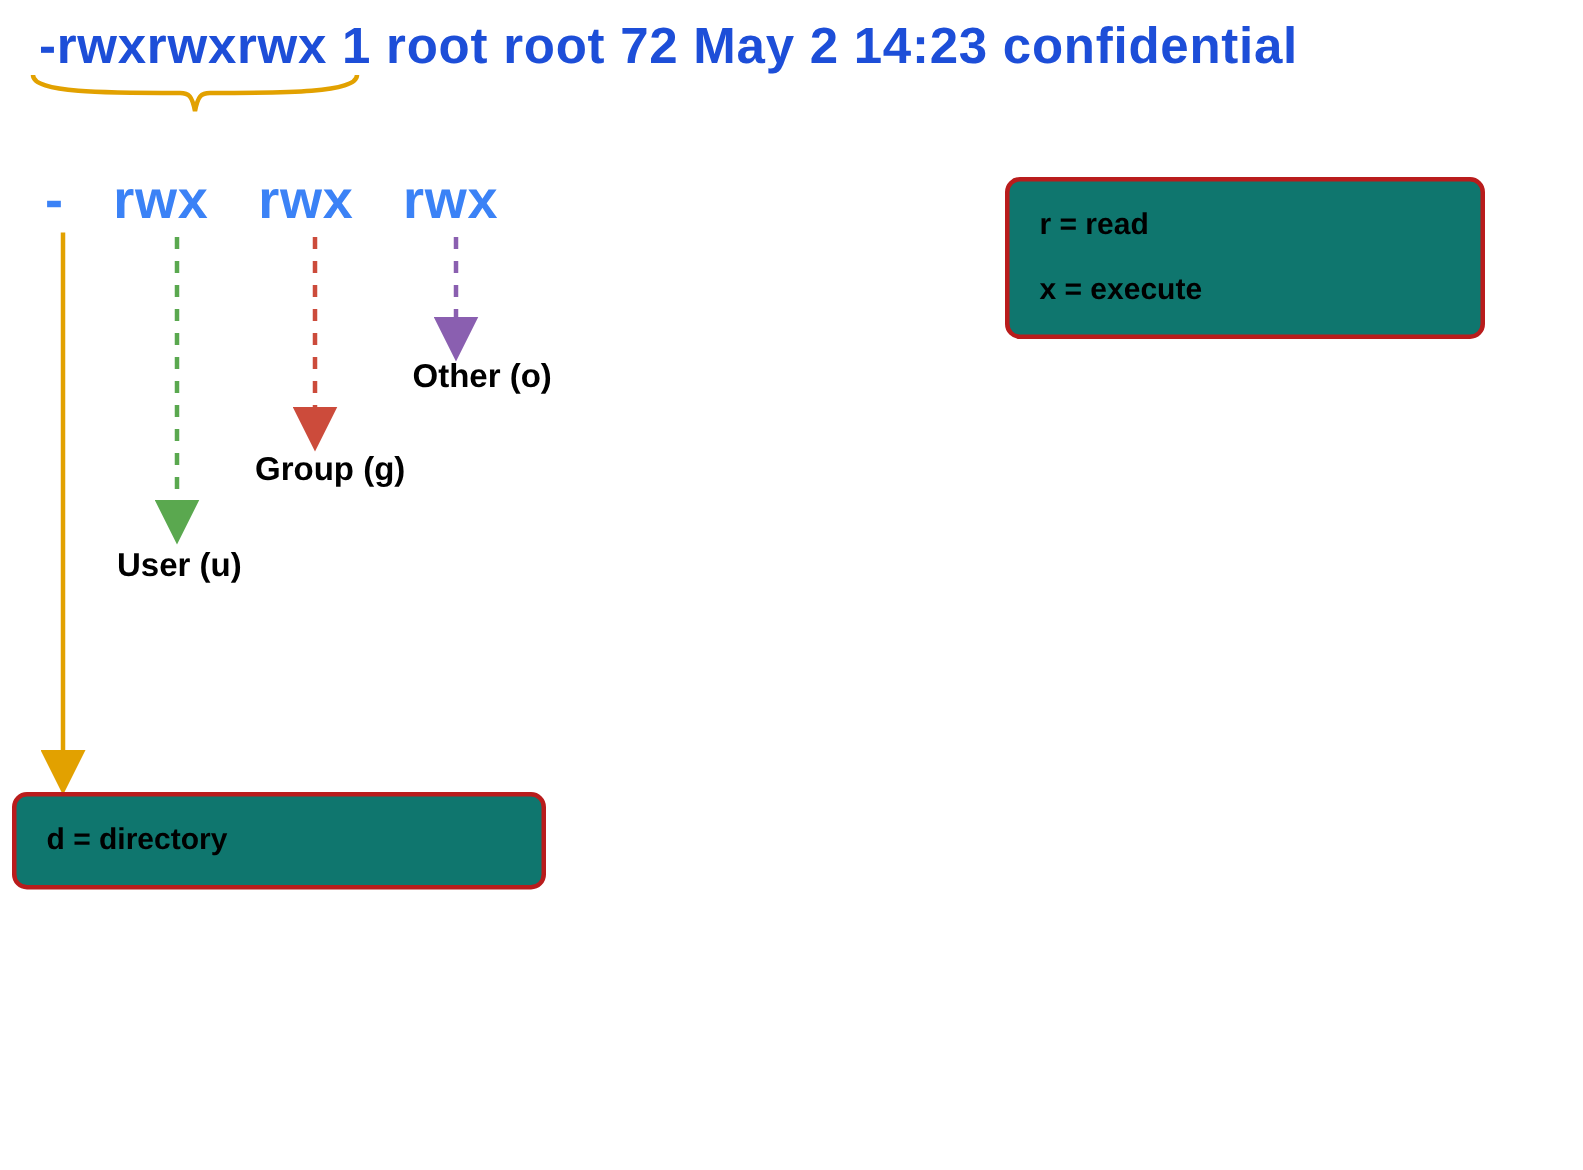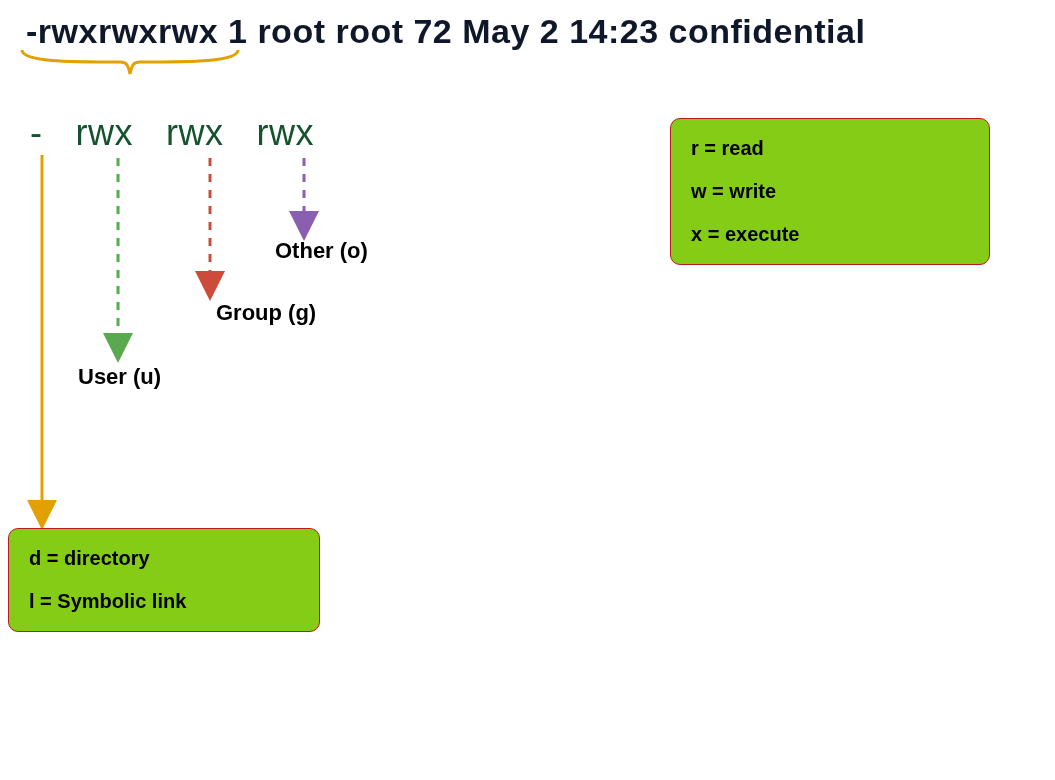--- a/index.html
+++ b/index.html
@@ -11,67 +11,67 @@
       position: relative;
       overflow: hidden;
     }
     .ls-line {
       position: absolute;
       top: 12px;
       left: 26px;
       font-size: 34px;
       font-weight: 700;
       letter-spacing: 0.5px;
-      color: #0f172a;
+      color: #1d4ed8;
     }
     .brace {
       position: absolute;
       top: 48px;
       left: 20px;
       width: 220px;
       height: 30px;
     }
     .brace svg { width: 100%; height: 100%; }
 
     .perm-breakdown {
       position: absolute;
       top: 112px;
       left: 30px;
       font-size: 36px;
-      font-weight: 400;
-      color: #14532d;
+      font-weight: 700;
+      color: #3b82f6;
       letter-spacing: 0.5px;
     }
     .perm-breakdown .seg { display:inline-block; }
     .gap { display:inline-block; width:12px; }
 
     .arrow-svg { position:absolute; overflow:visible; }
 
     .label {
       position:absolute;
       font-size: 22px;
       font-weight: 700;
       color:#000000;
     }
 
     .legend-box {
       position:absolute;
-      background:#84cc16;
-      border:1px solid #b91c1c;
+      background:#0f766e;
+      border:3px solid #b91c1c;
       border-radius:10px;
       padding:18px 20px;
       font-size:20px;
       font-weight:600;
       color:#000;
     }
     .legend-box .row { margin-bottom:20px; }
     .legend-box .row:last-child { margin-bottom:0; }
 
     #legend-rwx { top:118px; left:670px; width:320px; }
-    #legend-type { top:528px; left:8px; width:312px; }
+    #legend-type { top:528px; left:8px; width:356px; }
   </style>
 </head>
 <body>
 
 <div class="ls-line">-rwxrwxrwx 1 root root  72 May  2 14:23 confidential</div>
 
 <div class="brace">
   <svg viewBox="0 0 220 30">
     <path d="M2 2 C2 14 50 14 100 14 C106 14 108 16 110 26 C112 16 114 14 120 14 C170 14 218 14 218 2" fill="none" stroke="#e2a100" stroke-width="3"></path>
   </svg>
@@ -117,25 +117,23 @@
 <svg class="arrow-svg" style="top:158px; left:296px; width:20px; height:80px;">
   <defs>
     <marker id="ah-purple" markerWidth="10" markerHeight="10" refX="5" refY="5" orient="auto">
       <path d="M0,0 L10,5 L0,10 Z" fill="#8a5fb0"></path>
     </marker>
   </defs>
   <line x1="8" y1="0" x2="8" y2="68" stroke="#8a5fb0" stroke-width="3" stroke-dasharray="8 8" marker-end="url(#ah-purple)"></line>
 </svg>
 
 <div class="label" style="top:238px; left:275px;">Other (o)</div>
-<div class="label" style="top:300px; left:170px;margin-left:46px;">Group (g)</div>
+<div class="label" style="top:300px; left:170px;">Group (g)</div>
 <div class="label" style="top:364px; left:78px;">User (u)</div>
 
 <div id="legend-rwx" class="legend-box">
   <div class="row">r = read</div>
-  <div class="row">w = write</div>
   <div class="row">x = execute</div>
 </div>
 
 <div id="legend-type" class="legend-box">
   <div class="row">d = directory</div>
-  <div class="row">l = Symbolic link</div>
 </div>
 
 </body></html>

